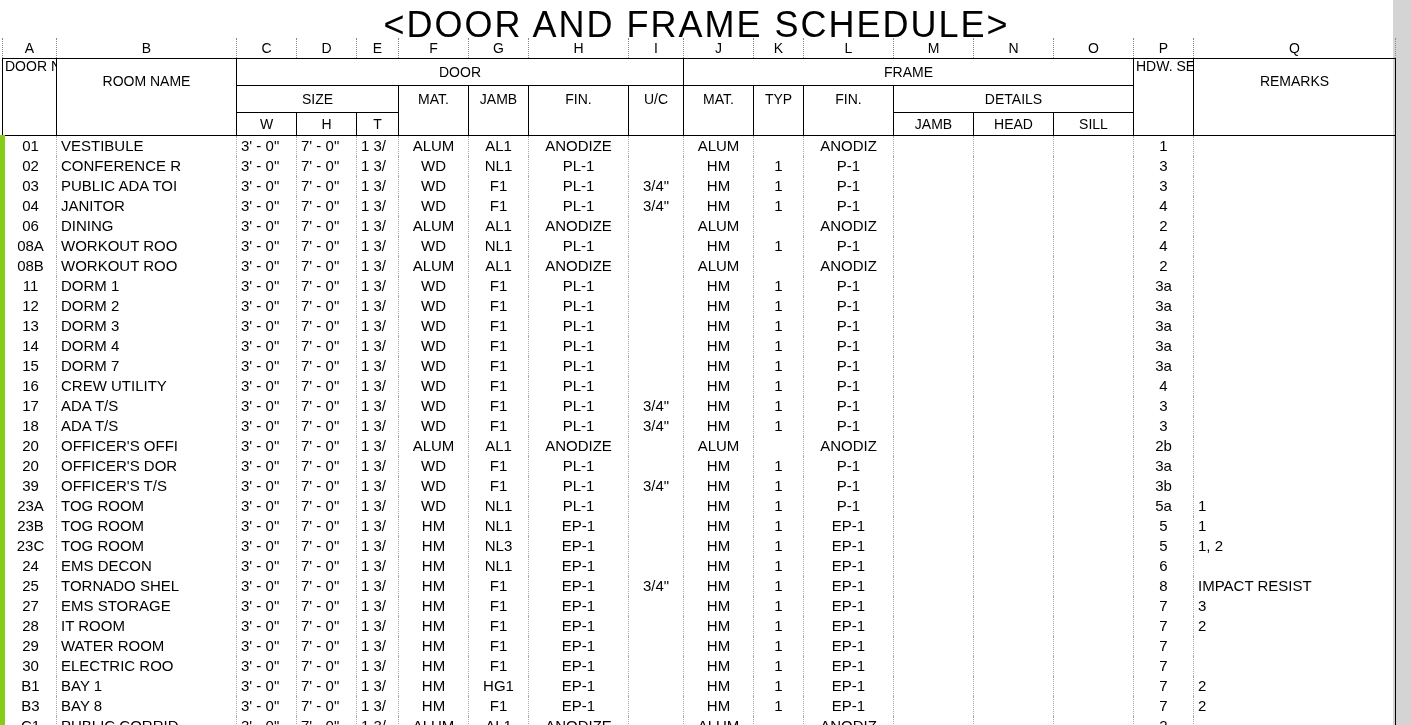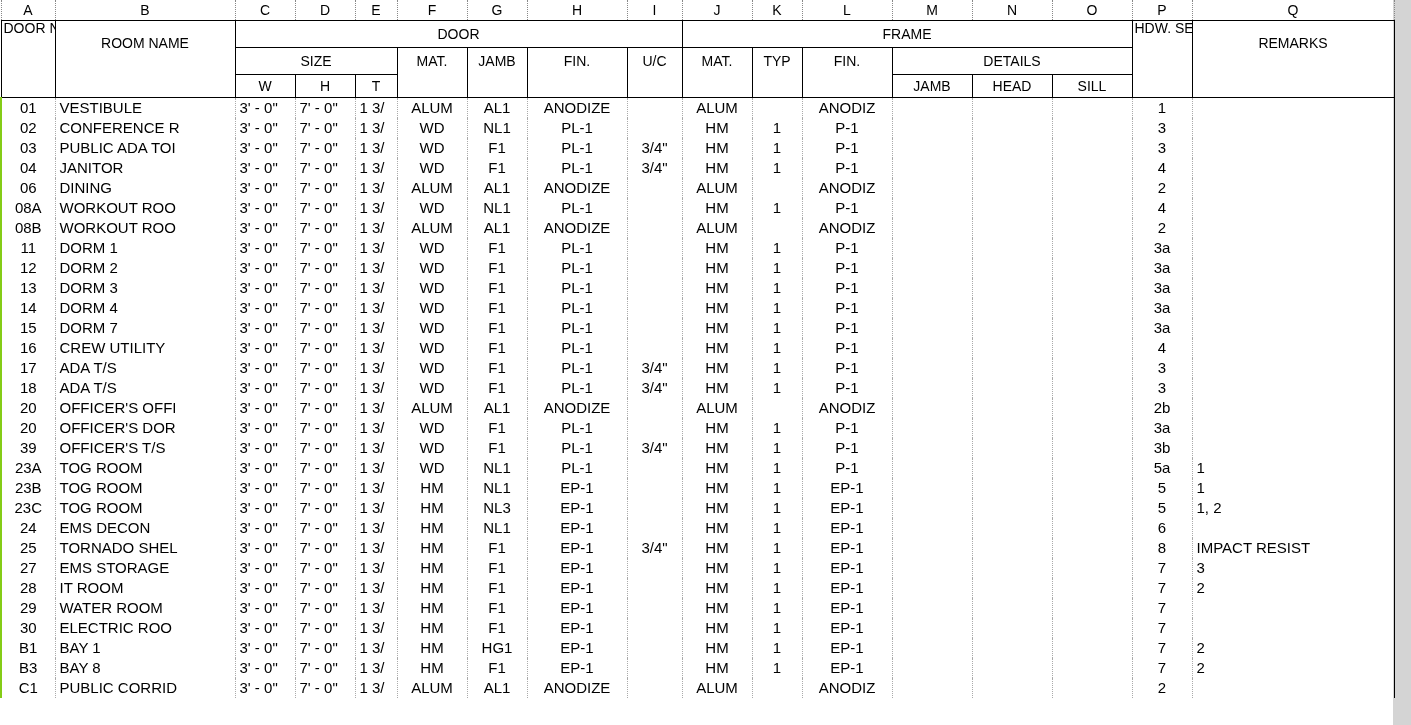--- a/index.html
+++ b/index.html
@@ -64,29 +64,30 @@
   .hdr-bot td { line-height: 22px; }
   .datarow td {
     height: 15.2px;
     line-height: 20px;
     overflow: hidden;
     border-left: 1px dotted #aaa;
     border-right: 1px dotted #aaa;
     font-family: Arial, sans-serif;
     font-size: 15px;
   }
-  .datarow td.solid-l { border-left: 2px solid #84cc16; }
+  .datarow td.solid-l { border-left: 5px solid #84cc16; }
   .datarow td.solid-r { border-right: 1px solid #000; }
   .c { text-align: center; }
   .l { text-align: left; padding-left: 4px; }
 </style>
 </head>
 <body>
 
 <div class="sheet">
+  <div class="title">&lt;DOOR AND FRAME SCHEDULE&gt;</div>
 
   <table>
     <colgroup>
       <col style="width:54px">
         <col style="width:180px">
       <col style="width:60px">
         <col style="width:60px">
         <col style="width:42px">
       <col style="width:70px">
         <col style="width:60px">

